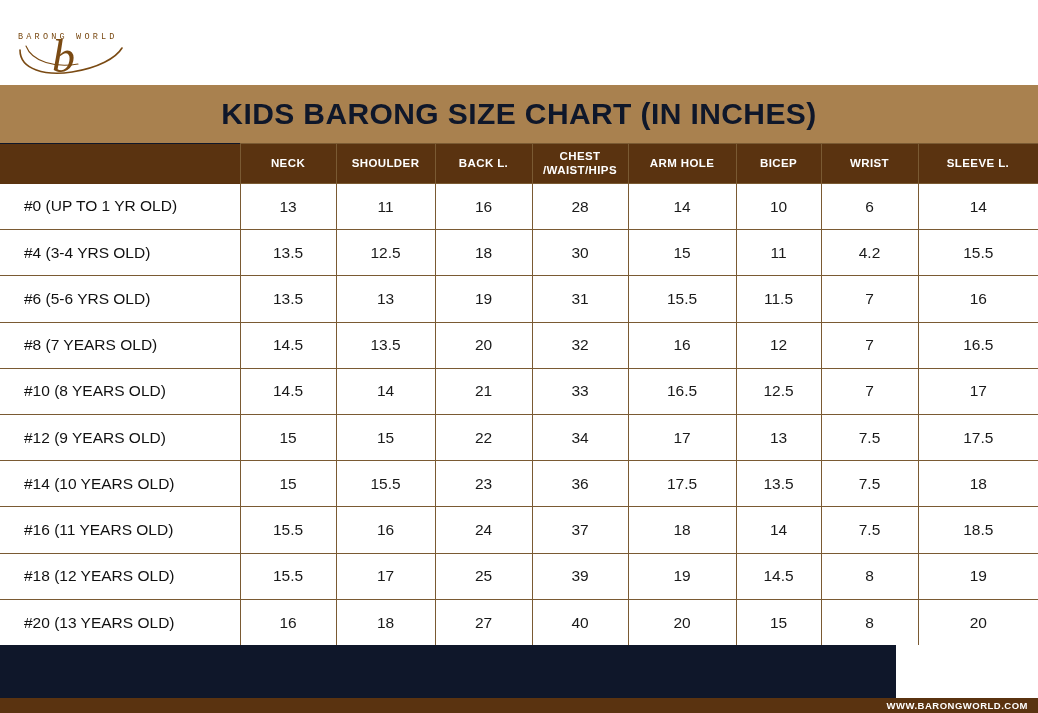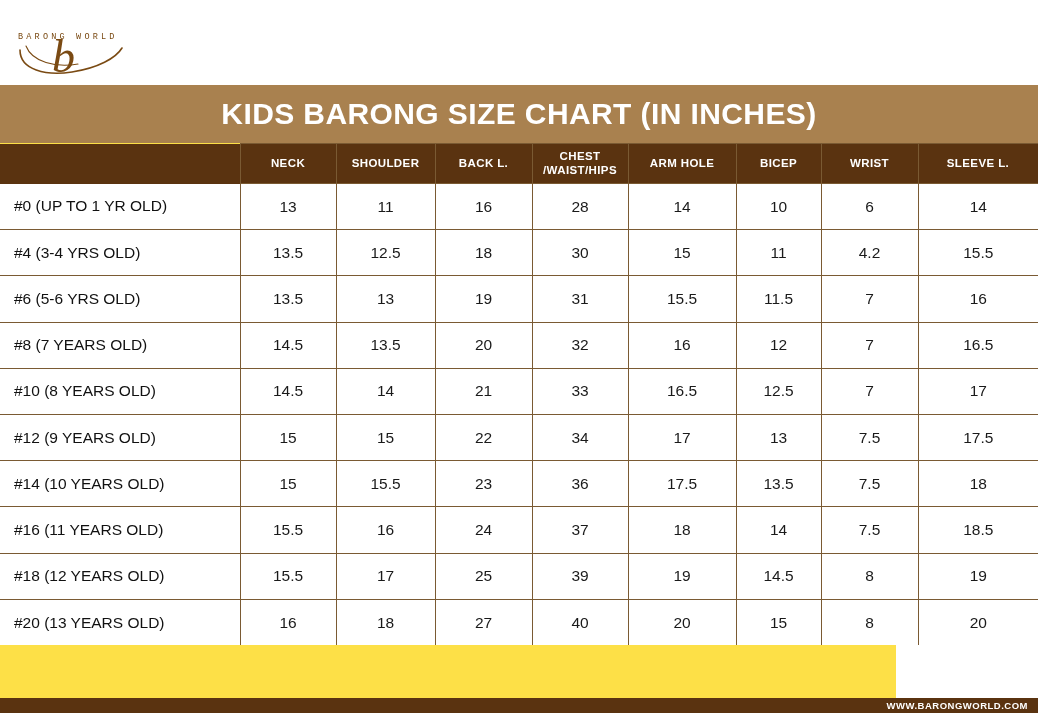--- a/index.html
+++ b/index.html
@@ -64,37 +64,37 @@
     left: 0;
     top: 85px;
     width: 1038px;
     height: 58px;
     background: #a9814f;
     display: flex;
     align-items: center;
     justify-content: center;
   }
   .title-banner .title-text {
-    color: #ffffff;
+    color: #0f172a;
     font-size: 30px;
     font-weight: bold;
     letter-spacing: 0.4px;
     font-family: "Liberation Sans", sans-serif;
     text-transform: uppercase;
     white-space: nowrap;
   }
 
   
   .table-wrap {
     position: absolute;
     left: 0;
     top: 143px;
     width: 896px;
     height: 555px;
-    background: #fde047;
+    background: #0f172a;
   }
   table.size-chart {
     border-collapse: collapse;
     width: 1038px;
     table-layout: fixed;
   }
   table.size-chart th, table.size-chart td {
     border: 1px solid #7a5a33;
   }
   thead th {
@@ -121,21 +121,21 @@
     text-align: center;
     height: 46.2px;
     padding: 0 2px;
     border-left: 1px solid #b79c7a;
     border-right: 1px solid #b79c7a;
     border-top: 1px solid #b79c7a;
     border-bottom: 1px solid #b79c7a;
   }
   tbody td.rowlabel {
     text-align: left;
-    padding-left: 14px;
+    padding-left: 24px;
     font-size: 15.5px;
     color: #111111;
     border-left: none;
   }
   tbody tr td:last-child {
     border-right: none;
   }
   tbody tr:first-child td {
     border-top: none;
   }

